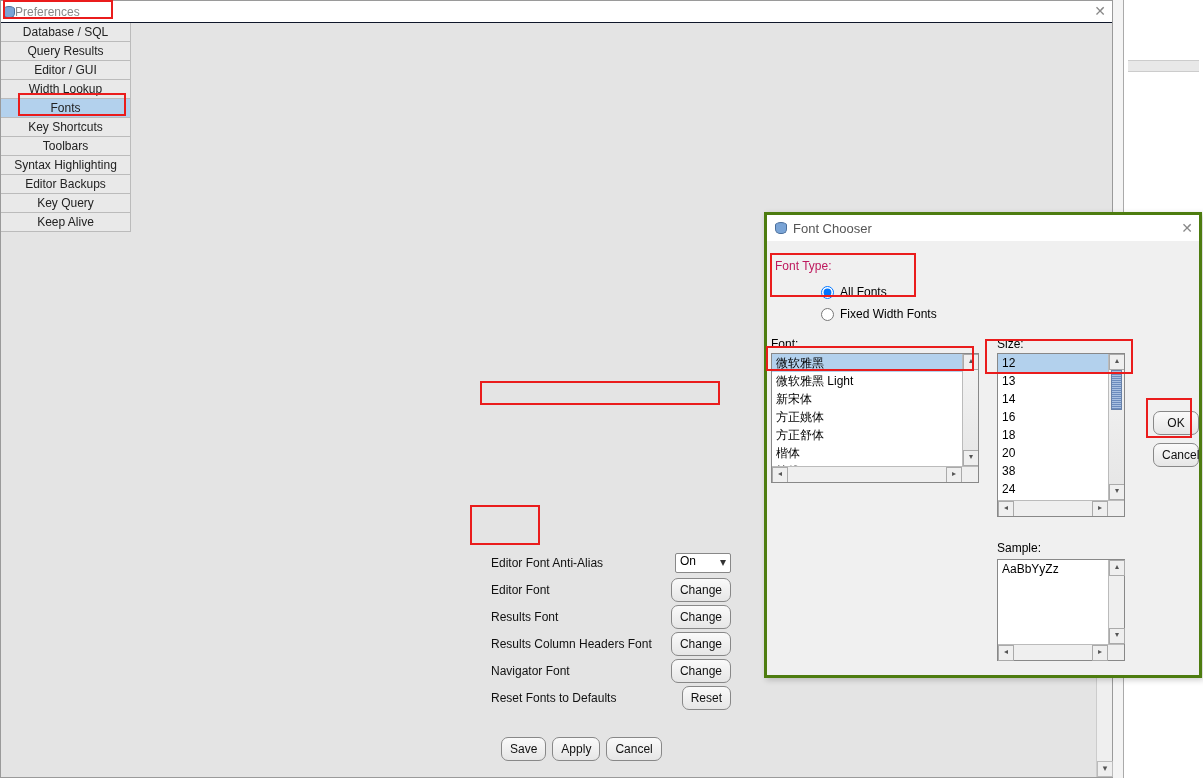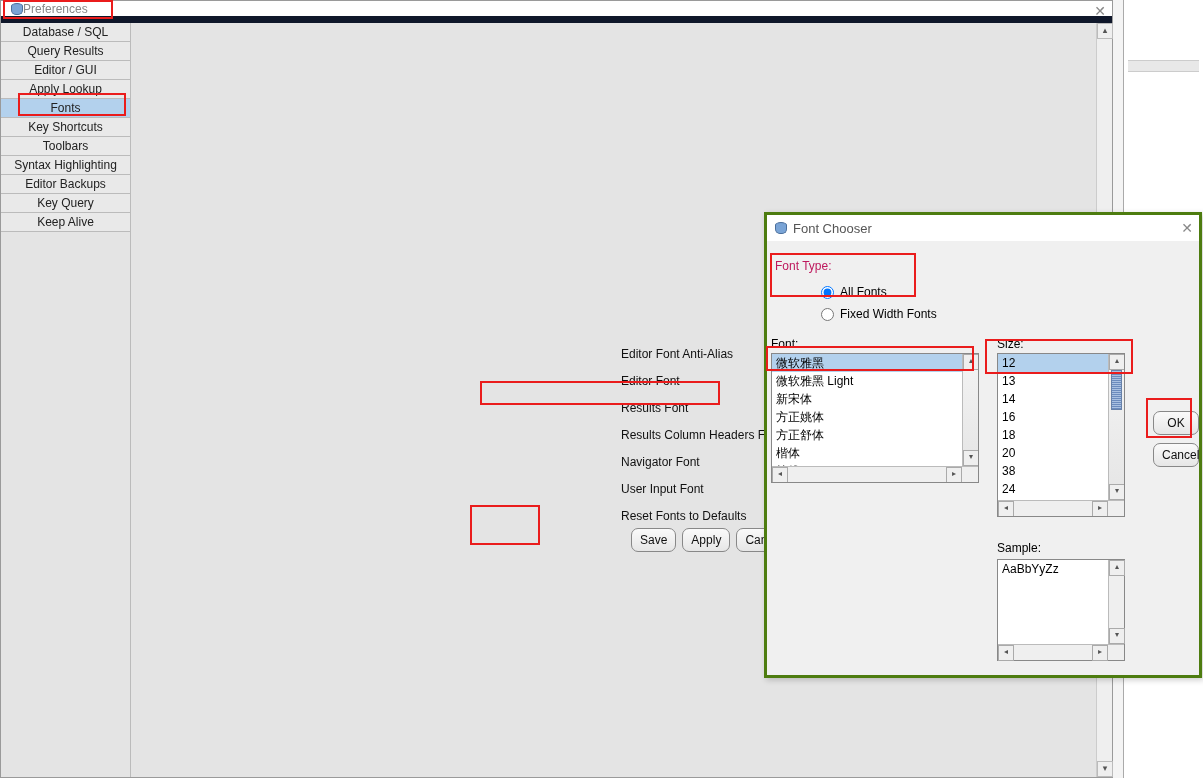--- a/index.html
+++ b/index.html
@@ -41,36 +41,37 @@
     width: 1113px;
     height: 778px;
     background: #e4e4e4;
     border: 1px solid #9a9a9a;
   }
   .pref-title {
     height: 22px;
     background: #fff;
     display: flex;
     align-items: center;
-    padding: 0 8px;
+    padding: 0 0;
     color: #888;
     position: relative;
-    border-bottom: 7px solid #0f172a;
+    border-bottom: 1px solid #0f172a;
   }
   .pref-title .close {
     position: absolute;
     right: 6px;
     top: 2px;
     color: #888;
     font-size: 14px;
     cursor: default;
   }
   .pref-body {
     display: flex;
     height: calc(100% - 22px);
+    flex-direction: column;
   }
   .sidebar {
     width: 130px;
     background: #e4e4e4;
     border-right: 1px solid #bbb;
   }
   .sidebar-item {
     height: 19px;
     line-height: 19px;
     text-align: center;
@@ -429,21 +430,21 @@
   <div class="pref-title">
     <span class="db-icon"></span>
     <span>Preferences</span>
     <span class="close">✕</span>
   </div>
   <div class="pref-body">
     <div class="sidebar">
       <div class="sidebar-item"><span>Database / SQL</span></div>
       <div class="sidebar-item"><span>Query Results</span></div>
       <div class="sidebar-item"><span>Editor / GUI</span></div>
-      <div class="sidebar-item"><span>Apply Lookup</span></div>
+      <div class="sidebar-item"><span>Width Lookup</span></div>
       <div class="sidebar-item selected"><span>Fonts</span></div>
       <div class="sidebar-item"><span>Key Shortcuts</span></div>
       <div class="sidebar-item"><span>Toolbars</span></div>
       <div class="sidebar-item"><span>Syntax Highlighting</span></div>
       <div class="sidebar-item"><span>Editor Backups</span></div>
       <div class="sidebar-item"><span>Key Query</span></div>
       <div class="sidebar-item"><span>Keep Alive</span></div>
     </div>
     <div class="main">
       <div class="form">
@@ -461,24 +462,20 @@
         </div>
         <div class="form-row">
           <label>Results Column Headers Font</label>
           <button class="btn">Change</button>
         </div>
         <div class="form-row">
           <label>Navigator Font</label>
           <button class="btn">Change</button>
         </div>
         <div class="form-row">
-          <label>User Input Font</label>
-          <button class="btn">Change</button>
-        </div>
-        <div class="form-row">
           <label>Reset Fonts to Defaults</label>
           <button class="btn">Reset</button>
         </div>
       </div>
       <div class="action-row">
         <button class="btn">Save</button>
         <button class="btn">Apply</button>
         <button class="btn">Cancel</button>
       </div>
       <div class="scrollbar-v">

